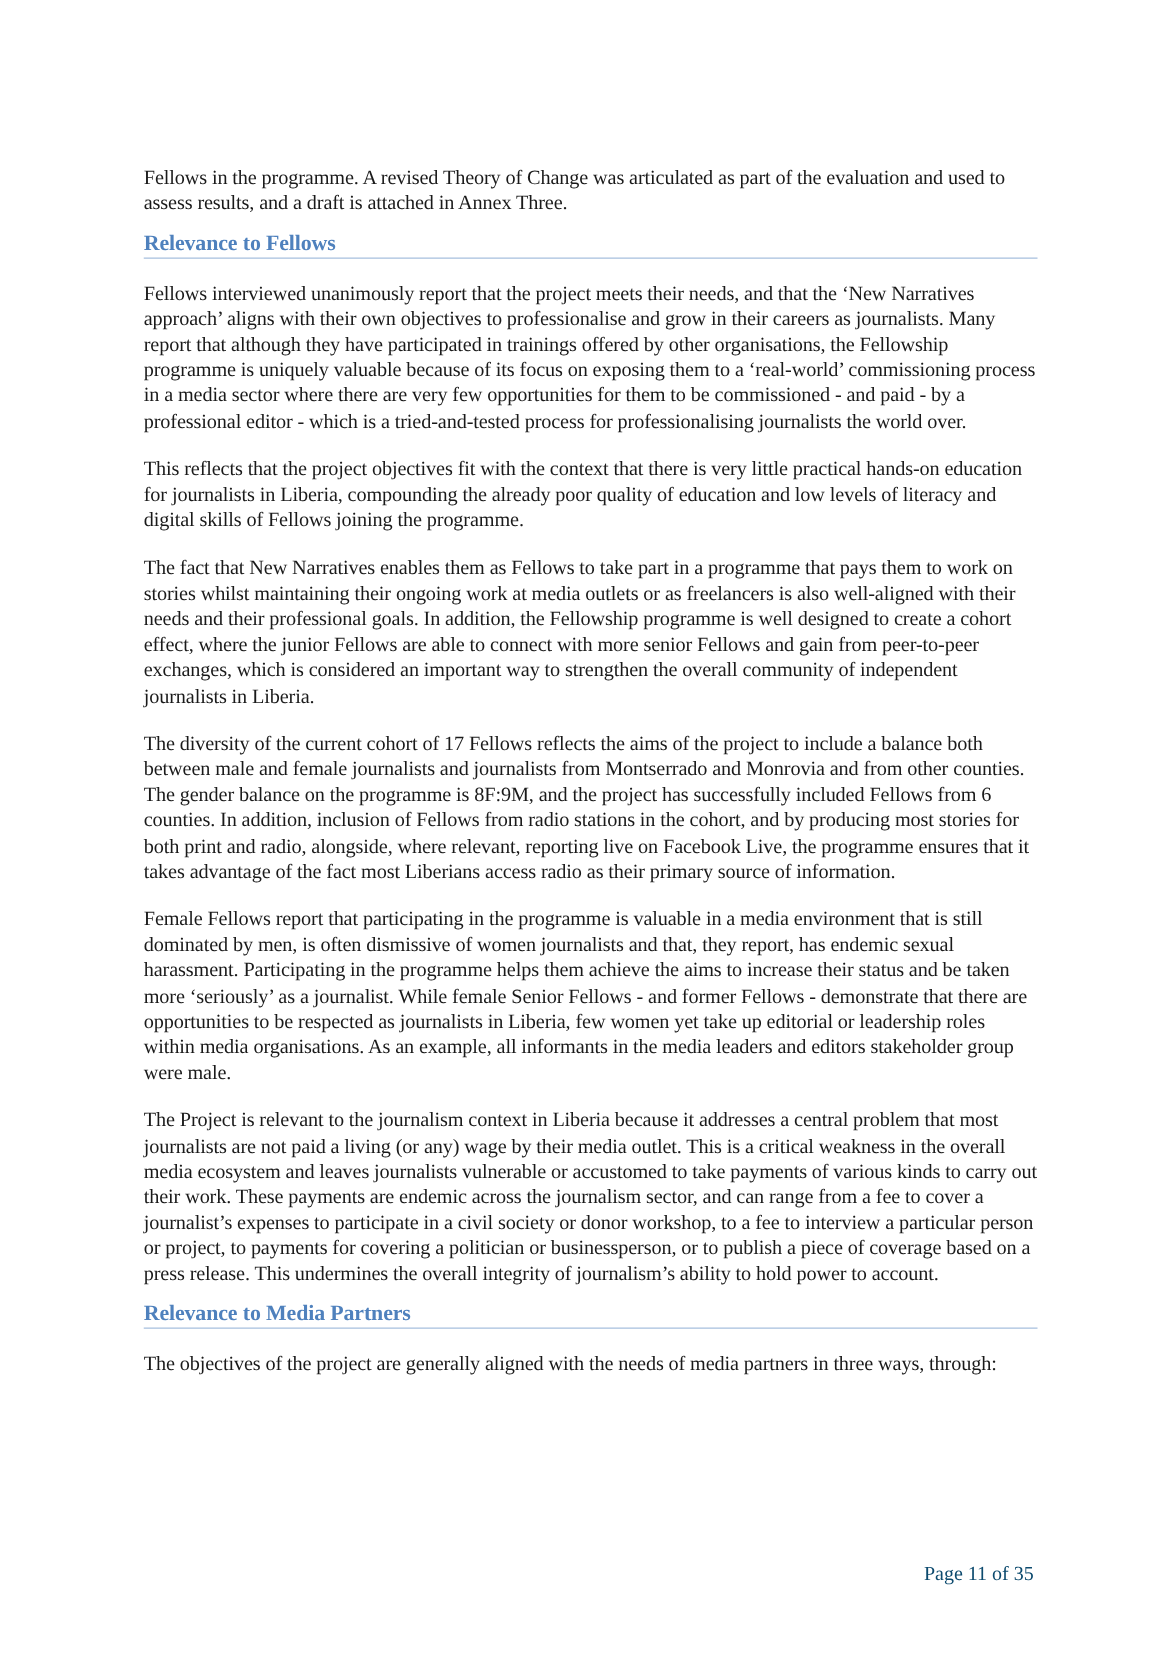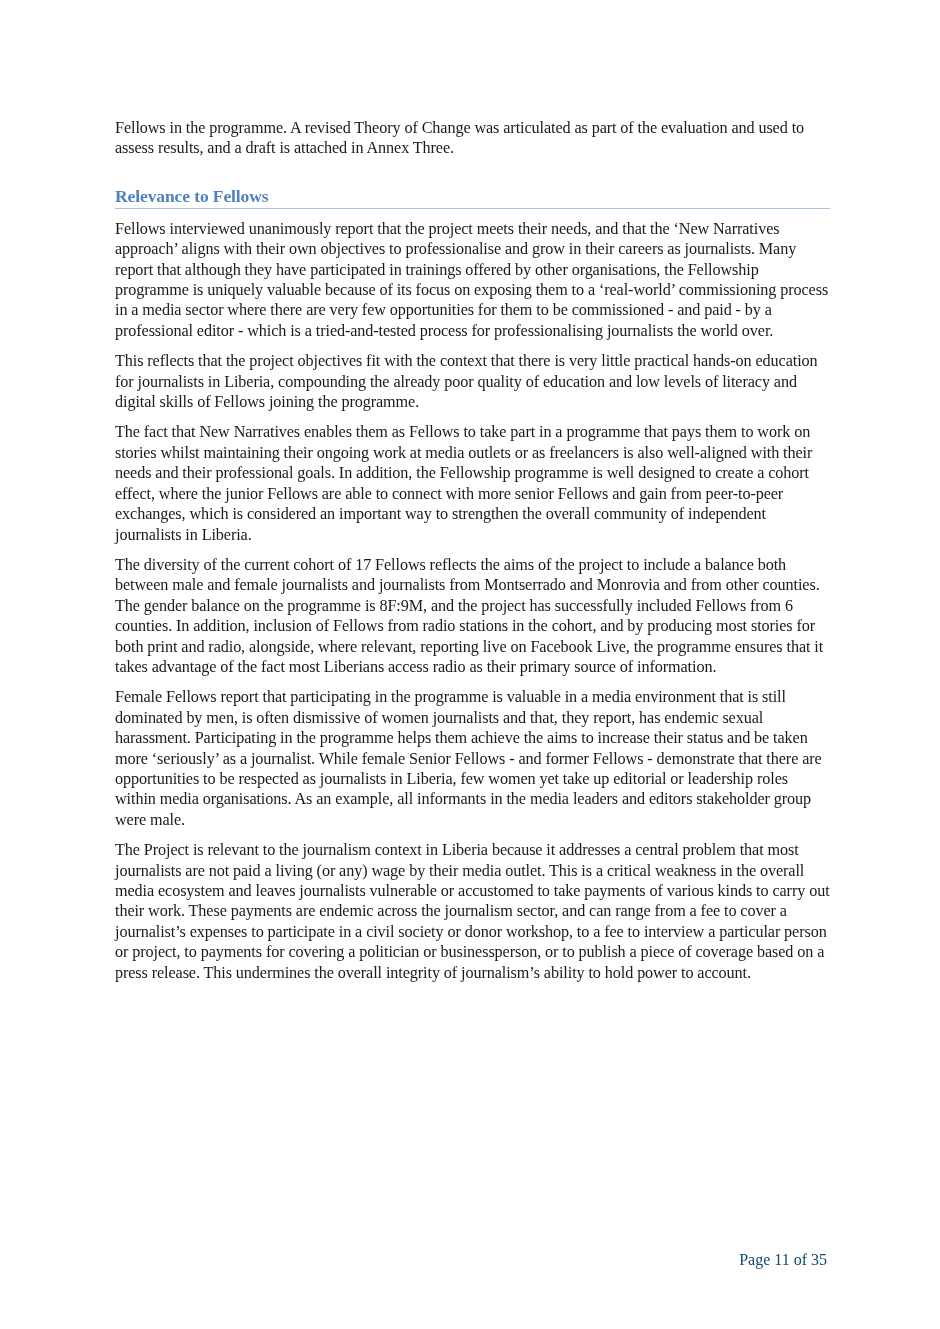--- a/index.html
+++ b/index.html
@@ -2,23 +2,23 @@
 <html><head>
 <meta charset="utf-8">
 <style>
   html, body { margin: 0; padding: 0; background: #ffffff; }
   body { width: 940px; height: 1329px; position: relative; overflow: hidden; }
   .page {
     position: absolute; left: 115px; top: 114px; width: 715px;
     font-family: "Liberation Serif", serif; color: #1a1a1a;
     font-size: 16.2px; line-height: 20.4px; letter-spacing: -0.1px;
   }
-  p { margin: 4px 0 10px 0; }
+  p { margin: 18px 0 10px 0; }
   h2 {
-    margin: 26px 0 10px 0; padding-bottom: 1px;
+    margin: 10px 0 10px 0; padding-bottom: 1px;
     font-family: "Liberation Serif", serif; font-weight: bold;
     font-size: 17.5px; line-height: 22px; color: #4f81bd;
     border-bottom: 1px solid #a7c0de;
   }
   .footer {
     position: absolute; right: 113px; top: 1251px;
     font-family: "Liberation Serif", serif; font-size: 16px; color: #0c4a6e;
   }
 </style>
 </head>
@@ -34,16 +34,18 @@
     <p>The fact that New Narratives enables them as Fellows to take part in a programme that pays them to work on stories whilst maintaining their ongoing work at media outlets or as freelancers is also well-aligned with their needs and their professional goals. In addition, the Fellowship programme is well designed to create a cohort effect, where the junior Fellows are able to connect with more senior Fellows and gain from peer-to-peer exchanges, which is considered an important way to strengthen the overall community of independent journalists in Liberia.</p>
     <p>The diversity of the current cohort of 17 Fellows reflects the aims of the project to include a balance both between male and female journalists and journalists from Montserrado and Monrovia and from other counties. The gender balance on the programme is 8F:9M, and the project has successfully included Fellows from 6 counties. In addition, inclusion of Fellows from radio stations in the cohort, and by producing most stories for both print and radio, alongside, where relevant, reporting live on Facebook Live, the programme ensures that it takes advantage of the fact most Liberians access radio as their primary source of information.</p>
     <p>Female Fellows report that participating in the programme is valuable in a media environment that is still dominated by men, is often dismissive of women journalists and that, they report, has endemic sexual harassment. Participating in the programme helps them achieve the aims to increase their status and be taken more ‘seriously’ as a journalist. While female Senior Fellows - and former Fellows - demonstrate that there are opportunities to be respected as journalists in Liberia, few women yet take up editorial or leadership roles within media organisations. As an example, all informants in the media leaders and editors stakeholder group were male.</p>
   </section>
 
   <section>
     <p>The Project is relevant to the journalism context in Liberia because it addresses a central problem that most journalists are not paid a living (or any) wage by their media outlet. This is a critical weakness in the overall media ecosystem and leaves journalists vulnerable or accustomed to take payments of various kinds to carry out their work. These payments are endemic across the journalism sector, and can range from a fee to cover a journalist’s expenses to participate in a civil society or donor workshop, to a fee to interview a particular person or project, to payments for covering a politician or businessperson, or to publish a piece of coverage based on a press release. This undermines the overall integrity of journalism’s ability to hold power to account.</p>
   </section>
 
   <section>
+    <h2>Relevance to Media Partners</h2>
+    <p>The objectives of the project are generally aligned with the needs of media partners in three ways, through:</p>
   </section>
 </div>
 
 <div class="footer">Page 11 of 35</div>
 
 </body></html>

